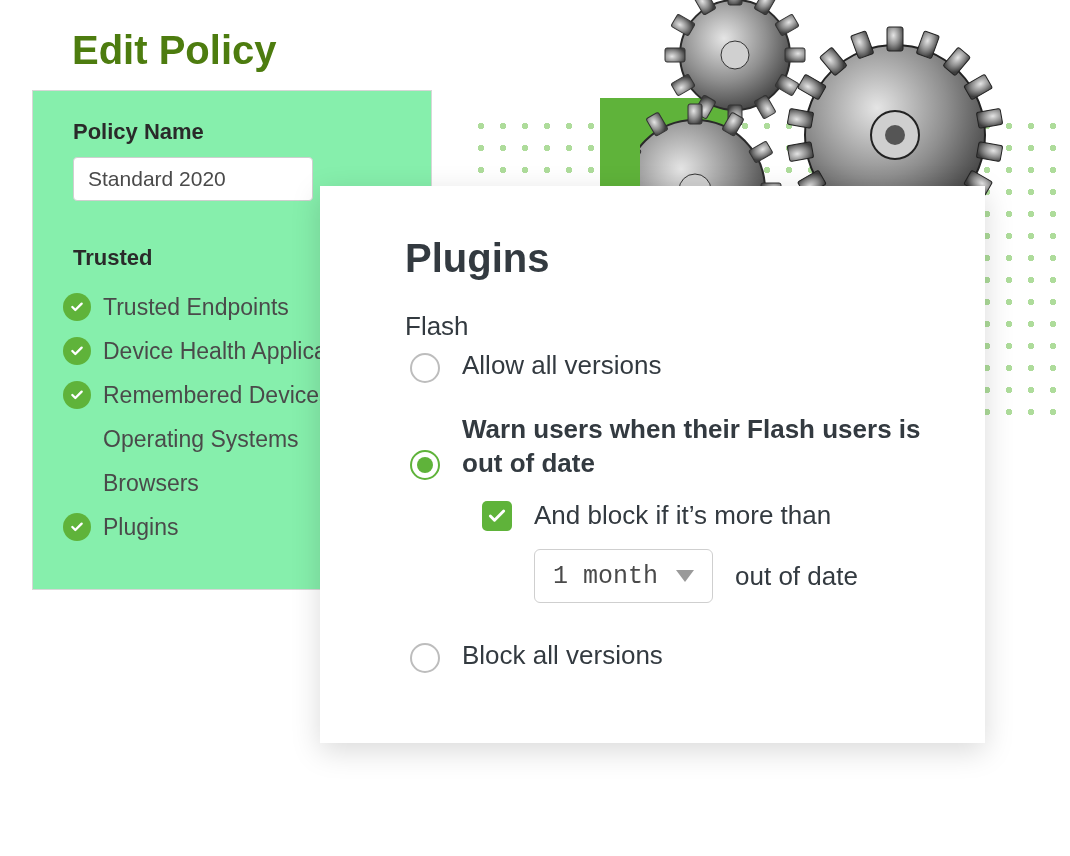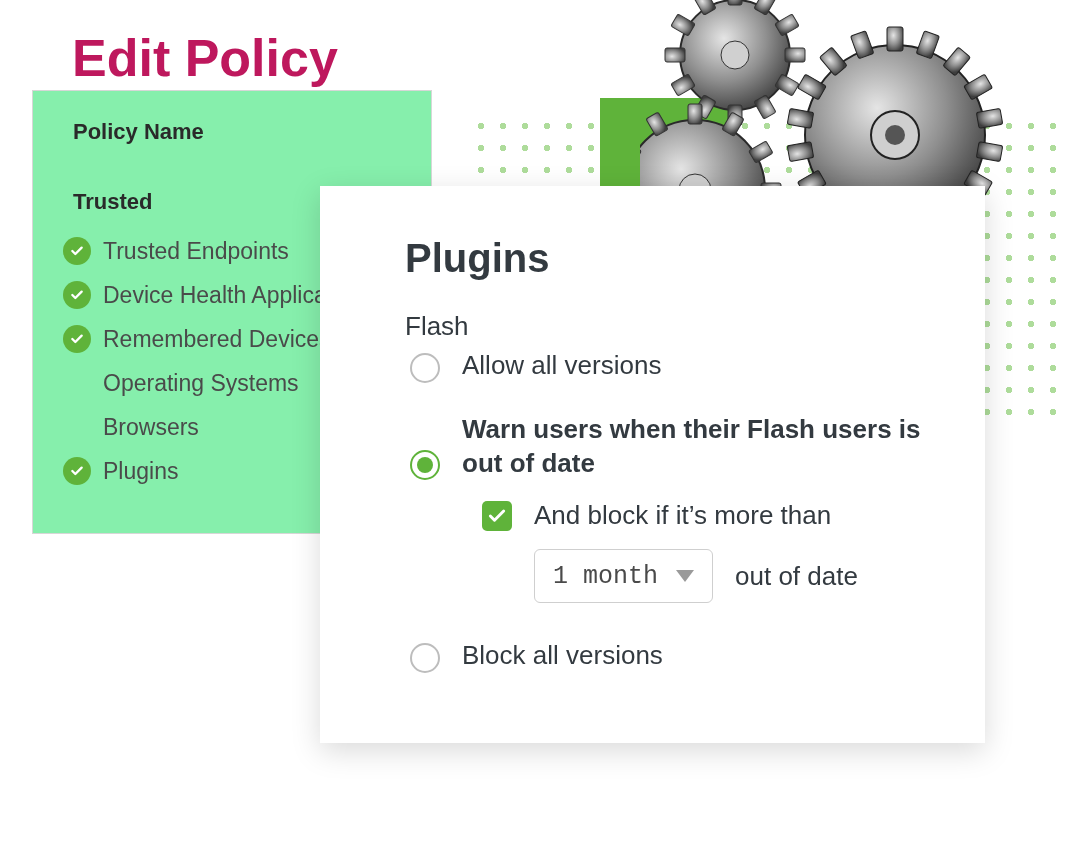--- a/index.html
+++ b/index.html
@@ -36,23 +36,23 @@
     top: -10px;
     left: 640px;
     width: 380px;
     height: 230px;
   }
 
   h1.page-title {
     position: absolute;
     top: 28px;
     left: 72px;
-    font-size: 52px;
+    font-size: 40px;
     font-weight: 800;
-    color: #be185d;
+    color: #4d7c0f;
   }
 
   .sidebar-card {
     position: absolute;
     top: 90px;
     left: 32px;
     width: 400px;
     border: 1px solid #d7d7d7;
     background: #86efac;
     padding: 28px 30px 40px 30px;
@@ -394,20 +394,21 @@
       </g>
       <circle r="16" fill="#cfcfcf" stroke="#333"></circle>
     </g>
   </svg>
 </div>
 
 <h1 class="page-title">Edit Policy</h1>
 
 <div class="sidebar-card">
   <div class="field-label">Policy Name</div>
+  <input class="text-input" type="text" value="Standard 2020" style="">
 
   <div class="devices-label">Trusted</div>
 
   <div id="device-list">
       <div class="device-item">
         <span class="icon-slot">
           <span class="check-circle">
             <svg width="16" height="16" viewBox="0 0 24 24">
               <path d="M5 12l4.5 4.5L19 7" stroke="#fff" stroke-width="3.5" fill="none" stroke-linecap="round" stroke-linejoin="round"></path>
             </svg>

